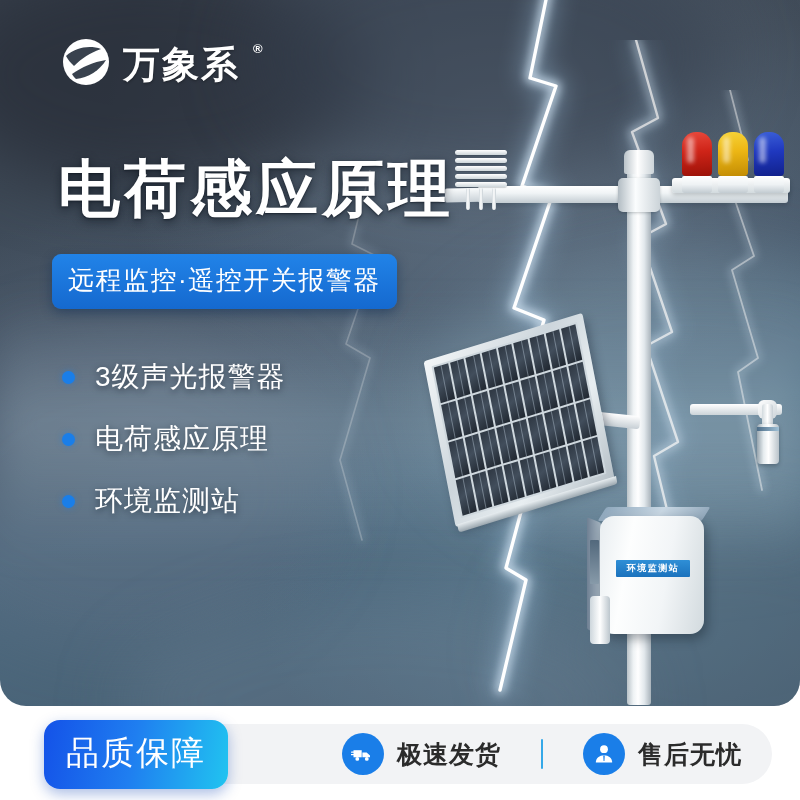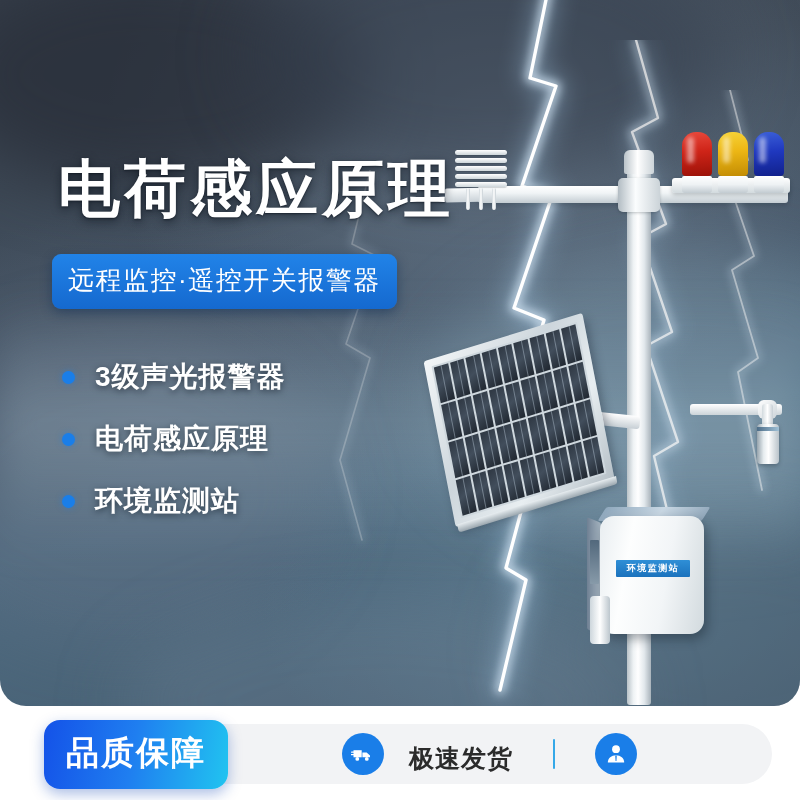--- a/index.html
+++ b/index.html
@@ -234,44 +234,44 @@
   .features { position:absolute; left:62px; top:346px; }
   .feature {
     display:flex; align-items:center; gap:20px; height:62px;
   }
   .dot {
     width:13px; height:13px; border-radius:50%;
     background:#1a7ee8; flex:none;
     box-shadow:0 0 6px rgba(26,126,232,.5);
   }
   .feature-label {
-    color:#ffffff; font-size:28px; font-weight:700; letter-spacing:1px;
+    color:#ffffff; font-size:28px; font-weight:400; letter-spacing:1px;
     text-shadow:0 2px 6px rgba(10,18,28,.55);
   }
 
   
   .footer {
     position:absolute; left:0; top:706px; width:800px; height:94px;
     background:#ffffff; display:flex; align-items:center;
   }
   .pill {
     position:absolute; left:152px; top:18px; width:620px; height:60px;
     background:#f2f3f5; border-radius:30px;
     display:flex; align-items:center; justify-content:flex-start; gap:0;
     padding-left:190px;
   }
   .quality-badge {
     position:absolute; left:44px; top:14px;
     background:linear-gradient(100deg,#1452e8 0%, #1f7ef0 48%, #21c4f0 100%);
-    color:#ffffff; font-size:33px; font-weight:700; letter-spacing:2px;
+    color:#ffffff; font-size:33px; font-weight:400; letter-spacing:2px;
     padding:11px 22px 13px; border-radius:16px;
     box-shadow:0 5px 14px rgba(18,70,180,.35);
     z-index:3;
   }
-  .svc { display:flex; align-items:flex-end; gap:25px; }
+  .svc { display:flex; align-items:center; gap:13px; }
   .svc-icon {
     width:42px; height:42px; border-radius:50%; background:#1a7ee8;
     display:flex; align-items:center; justify-content:center; flex:none;
   }
   .svc-label {
     color:#2b2b2b; font-size:25px; font-weight:700; letter-spacing:1px; white-space:nowrap;
   }
   .divider {
     width:2px; height:30px; background:#35a8e8; margin:0 40px; flex:none; border-radius:1px;
   }
@@ -409,20 +409,31 @@
         <div class="side"></div>
         <div class="lid"></div>
         <div class="face">
           <div class="vent"></div>
           <div class="label">环境监测站</div>
           <div class="pipe"></div>
         </div>
       </div>
     </div>
 
+    <div class="logo">
+      <span class="logo-mark">
+        <svg width="52" height="52" viewBox="0 0 52 52">
+          <circle cx="26" cy="26" r="23" fill="#ffffff"></circle>
+          <path d="M6,20 C16,11 30,9 41,13 C30,17 22,22 14,30 C11,27 8,24 6,20 Z" fill="#39424e"></path>
+          <path d="M12,38 C22,31 33,26 46,24 C40,34 28,42 16,43 C14,41 13,40 12,38 Z" fill="#39424e"></path>
+        </svg>
+      </span>
+      <span class="logo-name">万象系</span>
+      <span class="logo-r">®</span>
+    </div>
 
     <div class="headline">电荷感应原理</div>
 
     <div class="subbadge">远程监控·遥控开关报警器</div>
 
     <div class="features" id="features">
         <div class="feature">
           <span class="dot"></span>
           <span class="feature-label">3级声光报警器</span>
         </div>
@@ -454,18 +465,19 @@
         </div>
         <span class="divider"></span>
         <div class="svc">
           <span class="svc-icon">
             <svg width="24" height="24" viewBox="0 0 24 24" fill="#fff">
               <circle cx="12" cy="7.2" r="3.9"></circle>
               <path d="M3.8 20.5c0-4.3 3.7-7.2 8.2-7.2s8.2 2.9 8.2 7.2z"></path>
               <path d="M11.2 13.6h1.6l-.35 5.4h-.9z" fill="#1a7ee8"></path>
             </svg>
           </span>
+          <span class="svc-label">售后无忧</span>
         </div>
       </div>
     <div class="quality-badge">品质保障</div>
   </div>
 
 </div>
 
 </body></html>

